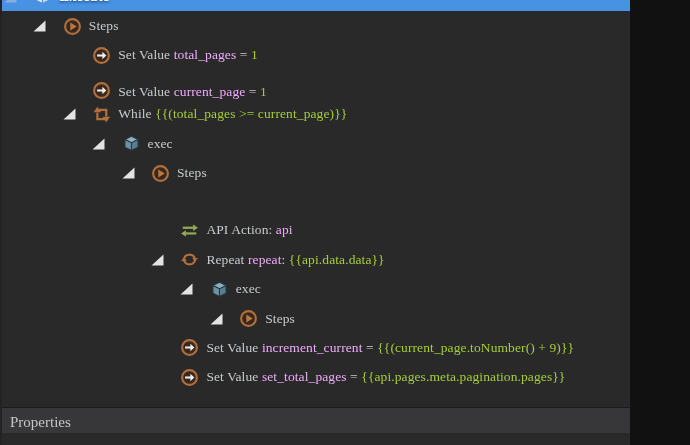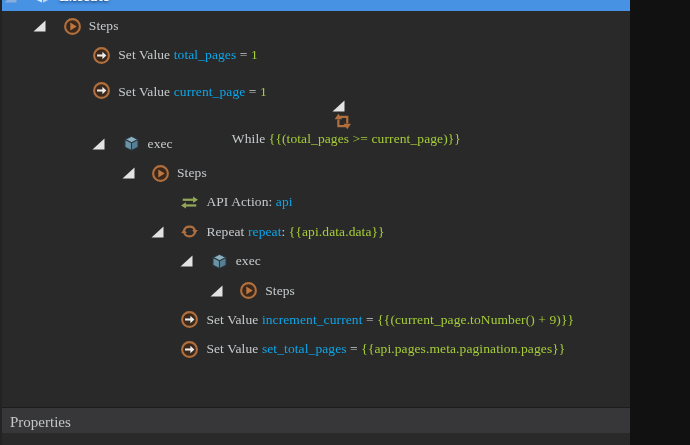--- a/index.html
+++ b/index.html
@@ -16,21 +16,21 @@
   }
   .row.selected{background:#4792e2;}
   .expander-slot{flex:none;width:29.4px;display:flex;align-items:center;}
   .expander-slot svg{display:block;}
   .expander{color:#e3e3e3;cursor:pointer;}
   .row.selected .expander{color:#88aed9;}
   .node-icon{flex:none;width:19px;height:19px;margin-right:7px;}
   .node-icon svg{display:block;width:19px;height:19px;}
   .node-label{font-size:13.5px;letter-spacing:.1px;}
   .c-plain{color:#c7cbcd;}
-  .c-cyan{color:#0ea5e9;}
+  .c-cyan{color:#f0abfc;}
   .c-green{color:#a5cd39;}
   .c-selected{
     color:#ffffff;font-weight:bold;font-size:14.5px;
     text-shadow:0 1px 3px rgba(8,35,90,.9);
   }
   #properties-panel{
     position:absolute;left:0;right:0;bottom:12px;height:20px;
     background:#37373a;border-top:1px solid #1c1c1c;
     padding:5px 0 0 8px;box-sizing:content-box;
   }
@@ -89,21 +89,21 @@
         <span class="expander-slot"></span>
         <span class="node-icon">
           <svg viewBox="0 0 18 18">
             <circle cx="9" cy="9" r="7" fill="#39281b" stroke="#b06f3d" stroke-width="2"></circle>
     <path d="M4.8 9 H10.4" stroke="#ececec" stroke-width="2" fill="none"></path>
     <polygon points="9.8,5.4 13.6,9 9.8,12.6" fill="#ececec"></polygon>
           </svg>
         </span>
         <span class="node-label"><span class="c-plain">Set Value </span><span class="c-cyan">current_page</span><span class="c-plain"> = </span><span class="c-green">1</span></span>
       </div>
-      <div class="row" style="padding-left: 60.8px; flex-direction: column;">
+      <div class="row" style="padding-left: 60.8px;">
         <span class="expander-slot">
           <span class="expander">
             <svg width="13" height="12" viewBox="0 0 14 13">
    <polygon points="13.5,0.5 13.5,12.5 0.5,12.5" fill="currentColor"></polygon>
             </svg>
           </span>
         </span>
         <span class="node-icon">
           <svg viewBox="0 0 18 18">
     <g stroke="#b06f3d" stroke-width="2.1" fill="none">
@@ -142,21 +142,21 @@
           </span>
         </span>
         <span class="node-icon">
           <svg viewBox="0 0 18 18">
             <circle cx="9" cy="9" r="7" fill="#39281b" stroke="#b06f3d" stroke-width="2"></circle>
     <polygon points="6.9,5.3 13,9 6.9,12.7" fill="#bd7841"></polygon>
           </svg>
         </span>
         <span class="node-label"><span class="c-plain">Steps</span></span>
       </div>
-      <div class="row" style="padding-left: 149px;">
+      <div class="row" style="padding-left: 149px; margin-top: 28px;">
         <span class="expander-slot"></span>
         <span class="node-icon">
           <svg viewBox="0 0 18 18">
     <g stroke="#94a956" stroke-width="2.1" fill="none">
       <path d="M2.6 6.4 H12.6"></path>
               <path d="M15.4 11.8 H5.4"></path>
             </g>
     <polygon points="12.4,3.4 17,6.4 12.4,9.4" fill="#94a956"></polygon>
     <polygon points="5.6,8.8 1,11.8 5.6,14.8" fill="#94a956"></polygon>
           </svg>

